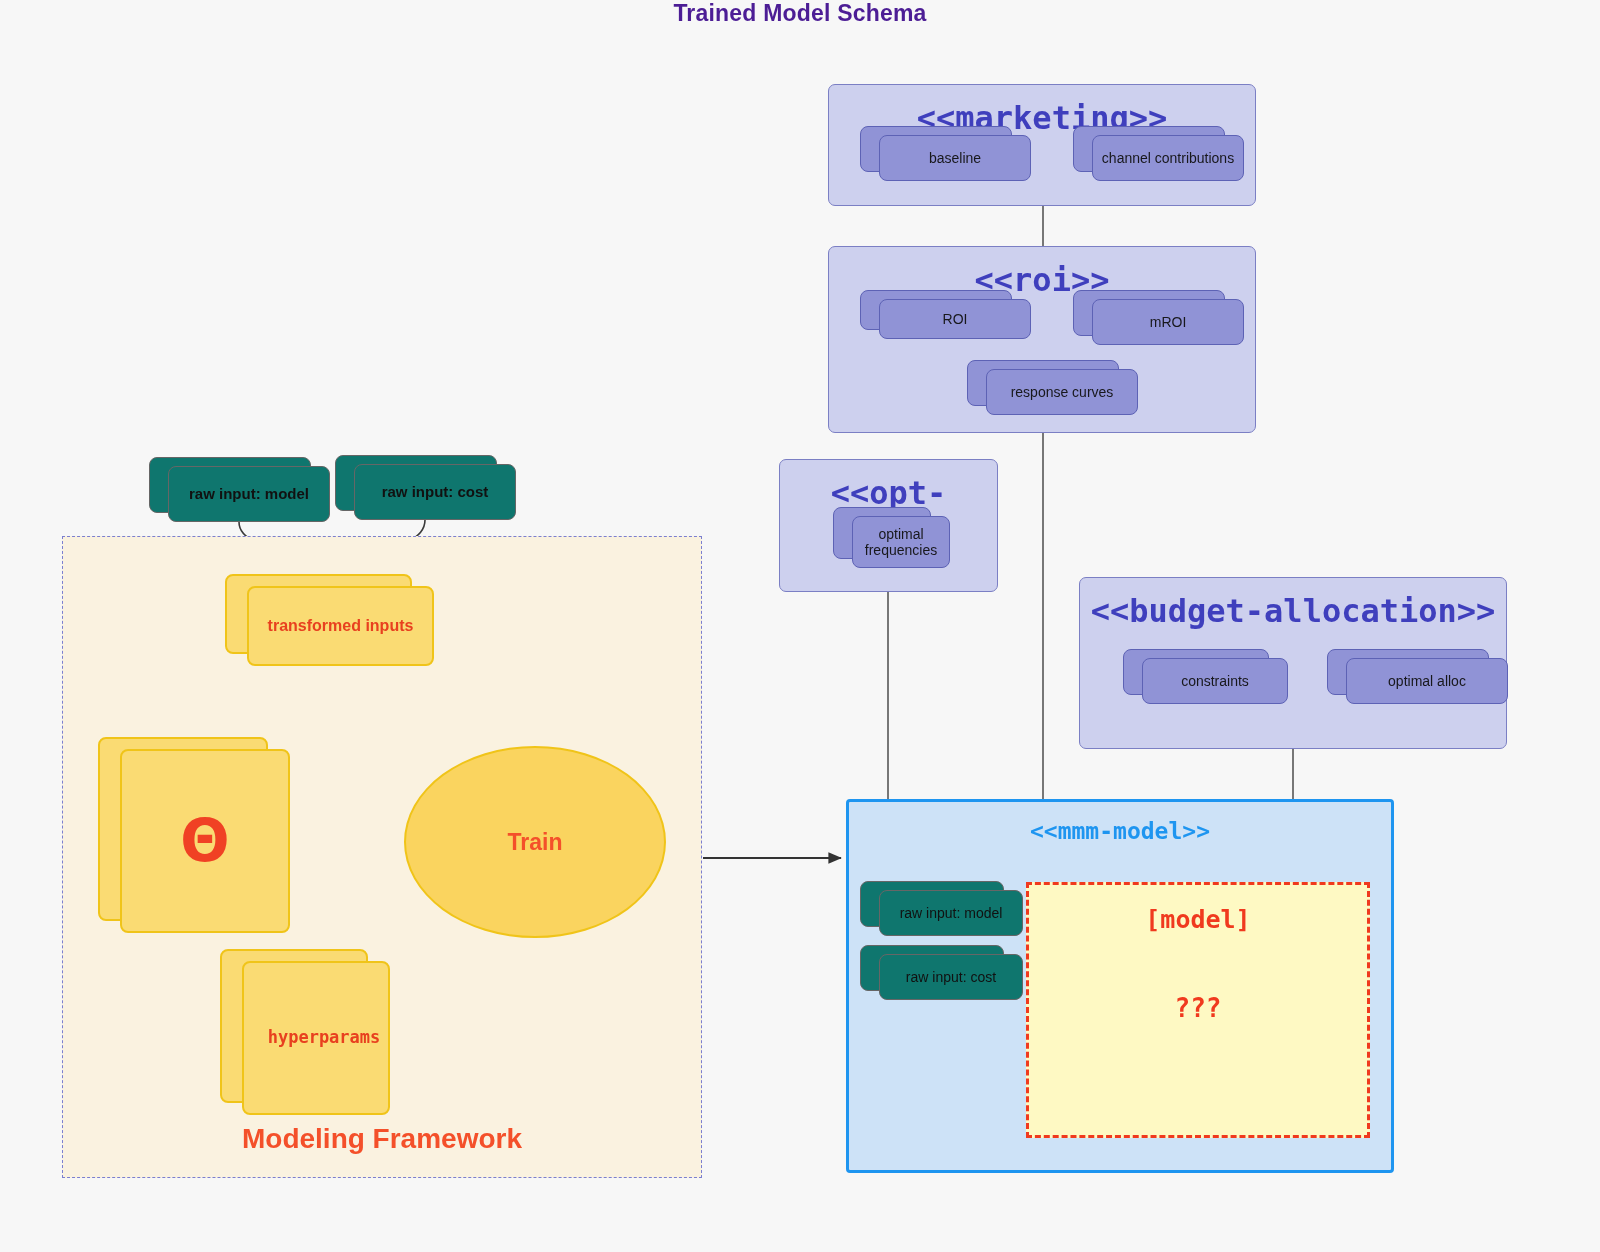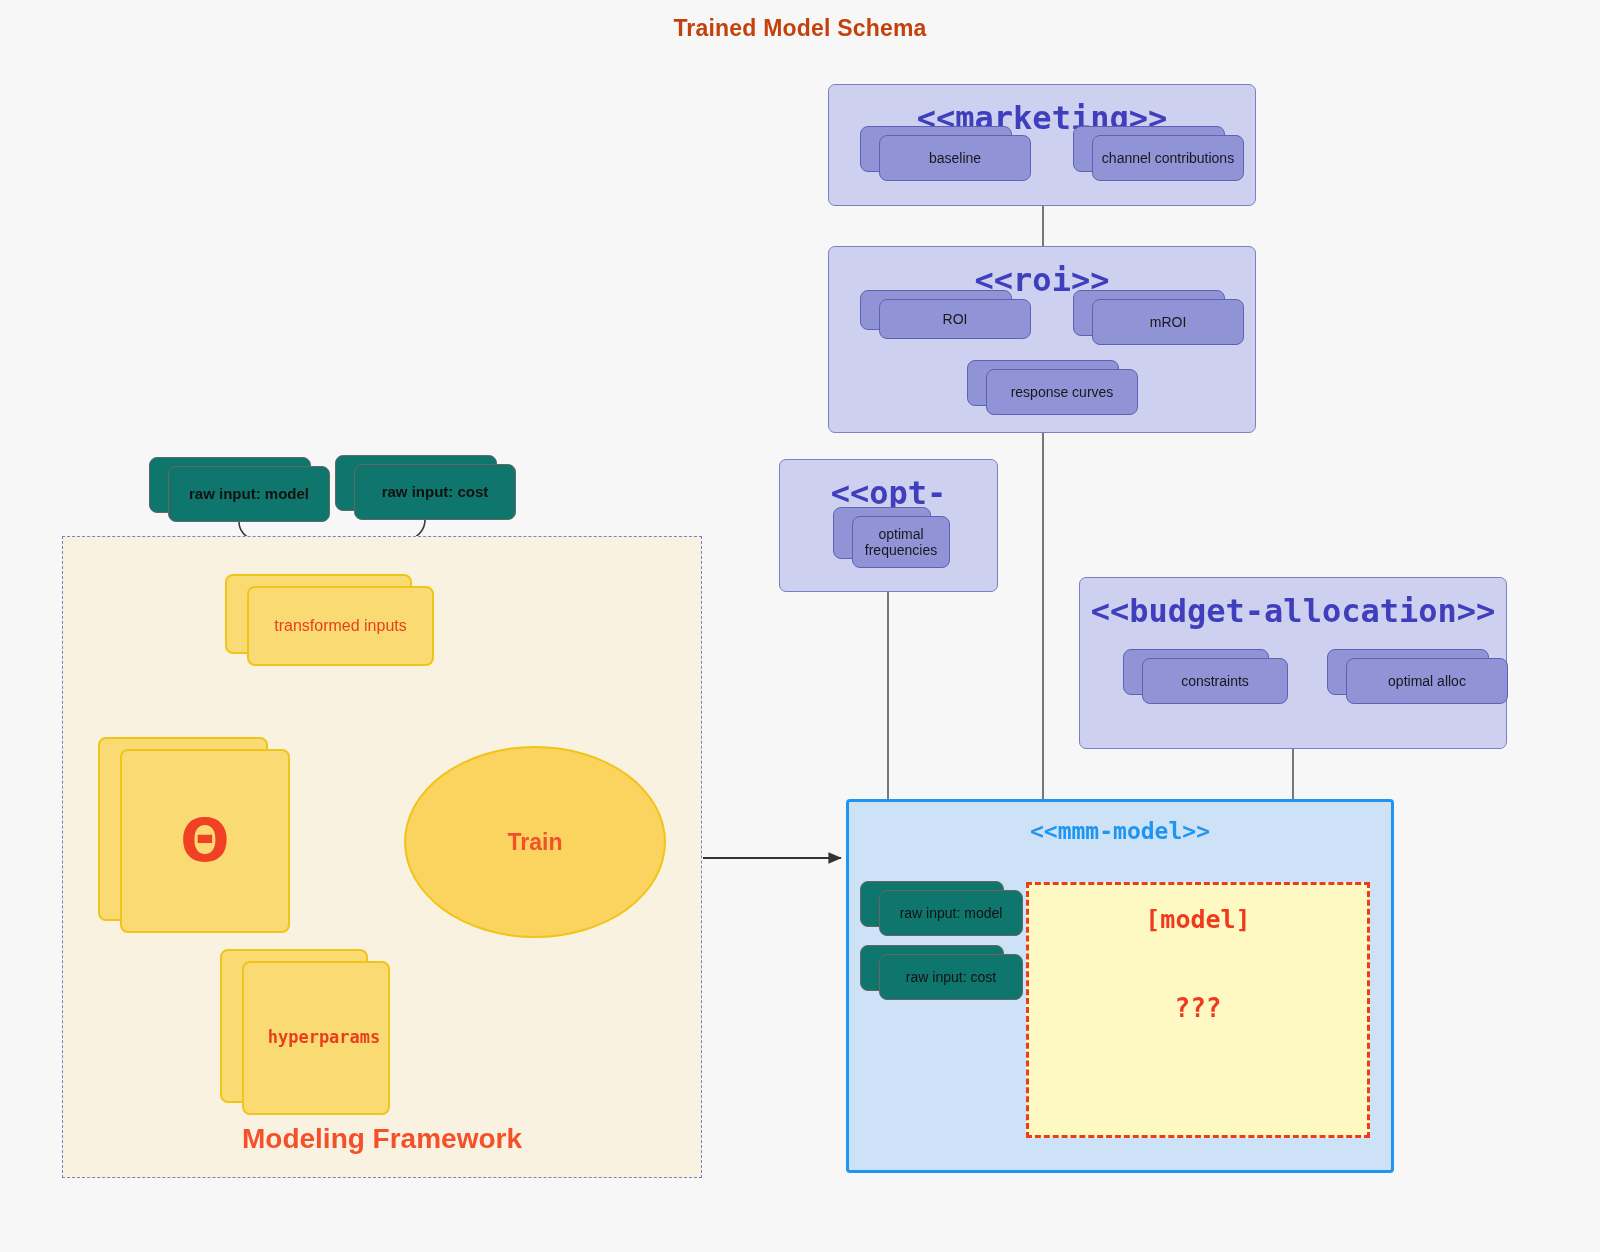--- a/index.html
+++ b/index.html
@@ -11,26 +11,26 @@
     width: 1600px;
     height: 1252px;
     position: relative;
     overflow: hidden;
     font-family: "Liberation Sans", sans-serif;
   }
 
   #diagram-title {
     position: absolute;
     left: 0;
-    top: 15px;
+    top: 0;
     width: 1600px;
     text-align: center;
     font-size: 23px;
     font-weight: bold;
-    color: #c2410c;
+    color: #4c1d95;
     letter-spacing: 0.2px;
   }
 
   
   #edge-layer {
     position: absolute;
     left: 0; top: 0;
     width: 1600px; height: 1252px;
     pointer-events: none;
   }
@@ -106,21 +106,21 @@
 
   
   .node.yellow .back,
   .node.yellow .front {
     background: #fadb73;
     border: 2px solid #f0c419;
   }
   .node.yellow .front {
     color: #e8401f;
     font-size: 16px;
-    font-weight: normal;
+    font-weight: bold;
   }
   .node.yellow .back { left: -12px; top: -12px; }
 
   
   #modeling-framework {
     position: absolute;
     left: 62px;
     top: 536px;
     width: 640px;
     height: 642px;

